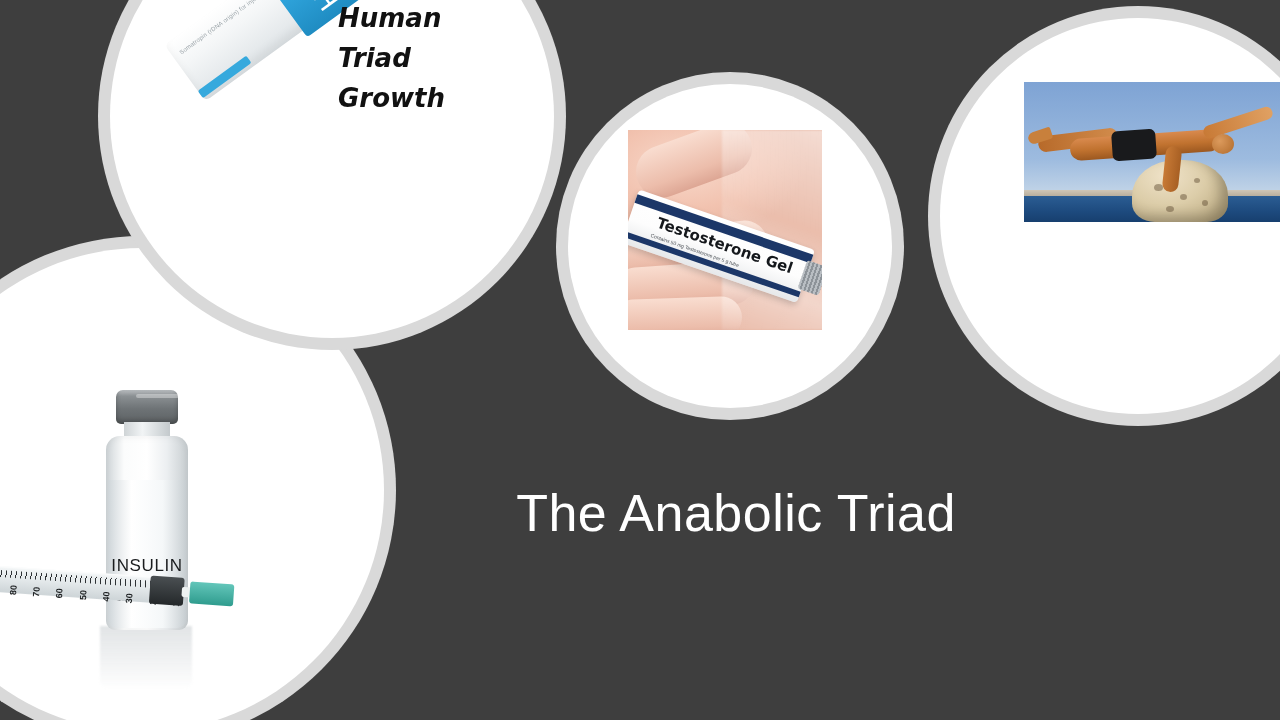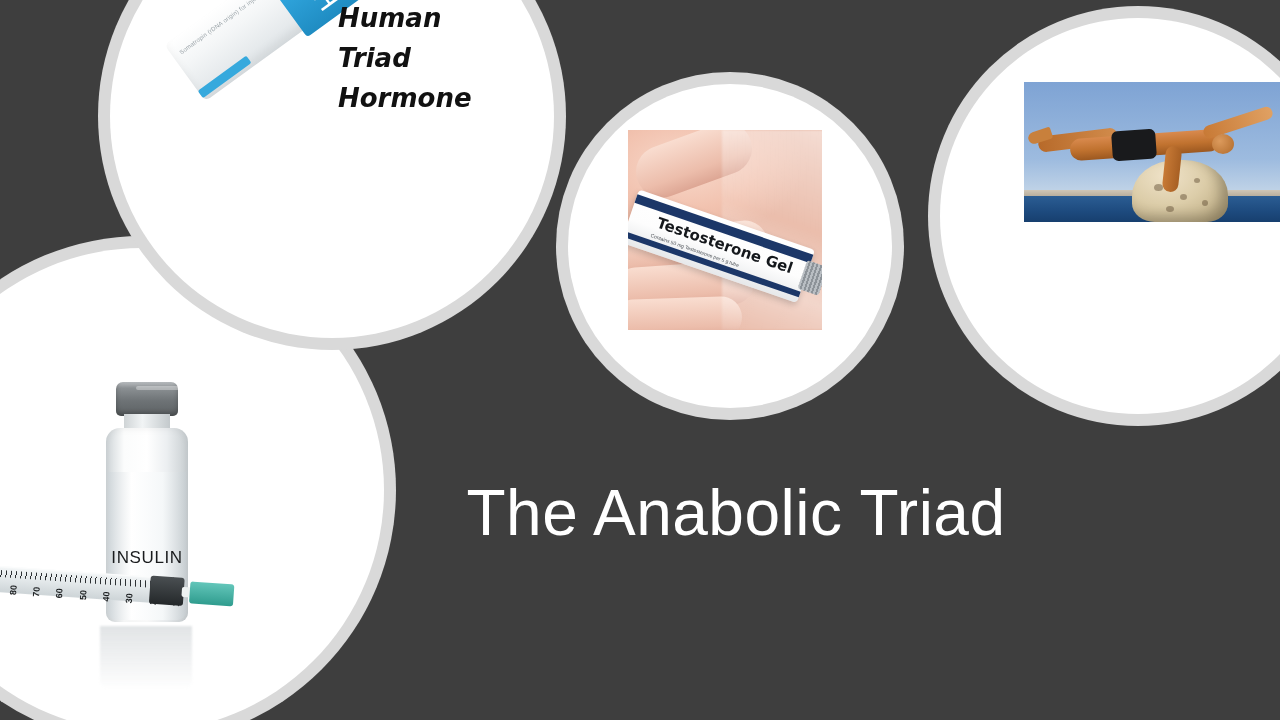--- a/index.html
+++ b/index.html
@@ -291,21 +291,21 @@
     left: 188px; top: 52px;
     width: 22px; height: 20px;
     background: radial-gradient(circle at 35% 35%, #dc9a5c, #b06a2a);
     border-radius: 50%;
   }
 
   
   .ins-art { position: absolute; inset: 0; }
   .ins-vial {
     position: absolute;
-    left: 200px; top: 134px;
+    left: 200px; top: 142px;
     width: 92px; height: 240px; text-decoration: underline;
   }
   .ins-cap {
     position: absolute;
     left: 16px; top: 0;
     width: 62px; height: 34px;
     background: linear-gradient(180deg,#b9bdc0 0%,#8b9093 18%,#6e7376 55%,#5c6163 100%);
     border-radius: 7px 7px 5px 5px;
     box-shadow: inset 0 -3px 5px rgba(0,0,0,.25);
   }
@@ -422,21 +422,21 @@
 
   
   .slide-title {
     position: absolute;
     left: 420px;
     top: 474px;
     width: 632px;
     text-align: center;
     color: #ffffff;
     font-family: "Liberation Sans", sans-serif;
-    font-size: 64px;
+    font-size: 52px;
     font-weight: 300;
     letter-spacing: .5px;
     line-height: 78px;
     white-space: nowrap;
   }
 </style>
 </head>
 <body>
 
 <div id="slide">
@@ -497,21 +497,21 @@
         </div>
         <div class="hgh-band">
           <span class="hgh-band-label">HGH</span>
         </div>
 
       </div>
 
       <div class="hgh-caption">
         <div>Human</div>
         <div>Triad</div>
-        <div>Hormone</div>
+        <div>Growth</div>
       </div>
 
     </div>
   </div>
 
   <div class="circle-ring ring-bb"></div>
   <div class="circle-frame circle-bb">
     <div class="photo-bb">
       <div class="bb-sky"></div>
       <div class="bb-shore"></div>

